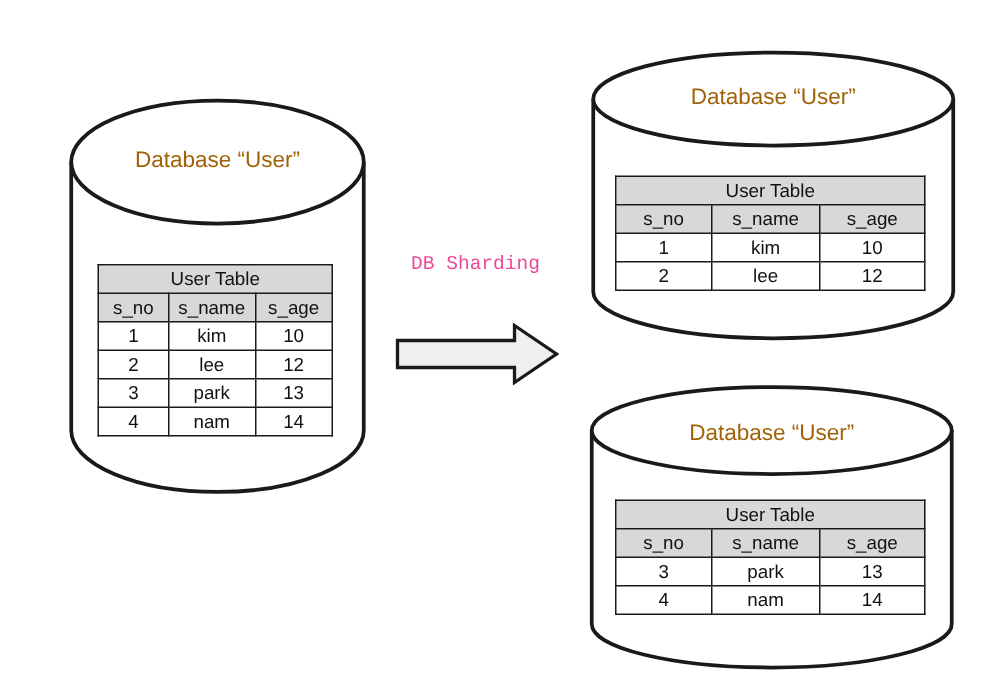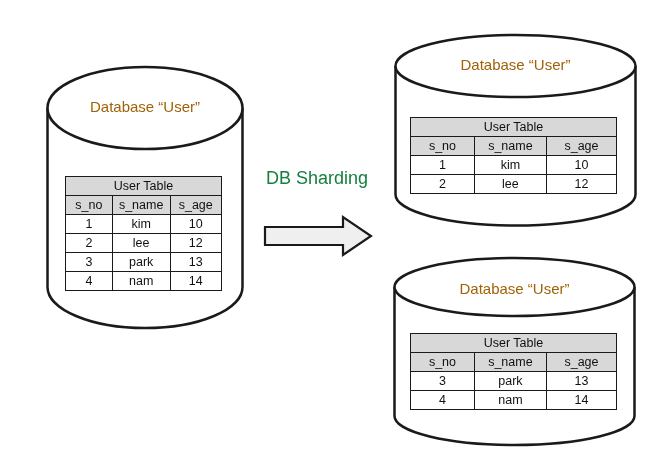--- a/index.html
+++ b/index.html
@@ -15,21 +15,21 @@
   .db-source .user-table tr.t-head td:nth-child(2){width:37%;}
   .db-source .user-table tr.t-head td:nth-child(3){width:33%;}
   .db-shard .user-table tr.t-head td:nth-child(1){width:31%;}
   .db-shard .user-table tr.t-head td:nth-child(2){width:35%;}
   .db-shard .user-table tr.t-head td:nth-child(3){width:34%;}
   
   .db-source{left:45px;top:65px;width:200px;height:265px;}
   .db-source .db-title{top:33px;}
   .db-source .user-table{left:20px;top:111px;width:157px;}
   
-  .arrow-label{position:absolute;left:262px;top:168px;width:110px;text-align:center;font-size:18px;color:#15803d;white-space:nowrap;}
+  .arrow-label{position:absolute;left:262px;top:168px;width:110px;text-align:center;font-size:13px;color:#ec4899;white-space:nowrap;font-family:Liberation Mono, monospace;}
   .arrow-svg{position:absolute;left:263px;top:214px;display:block;}
   
   .db-shard1{left:393px;top:33px;width:245px;height:195px;}
   .db-shard1 .db-title{top:23px;}
   .db-shard1 .user-table{left:17px;top:84px;width:207px;}
   
   .db-shard2{left:392px;top:256px;width:245px;height:192px;}
   .db-shard2 .db-title{top:24px;}
   .db-shard2 .user-table{left:18px;top:77px;width:207px;}
 </style>

